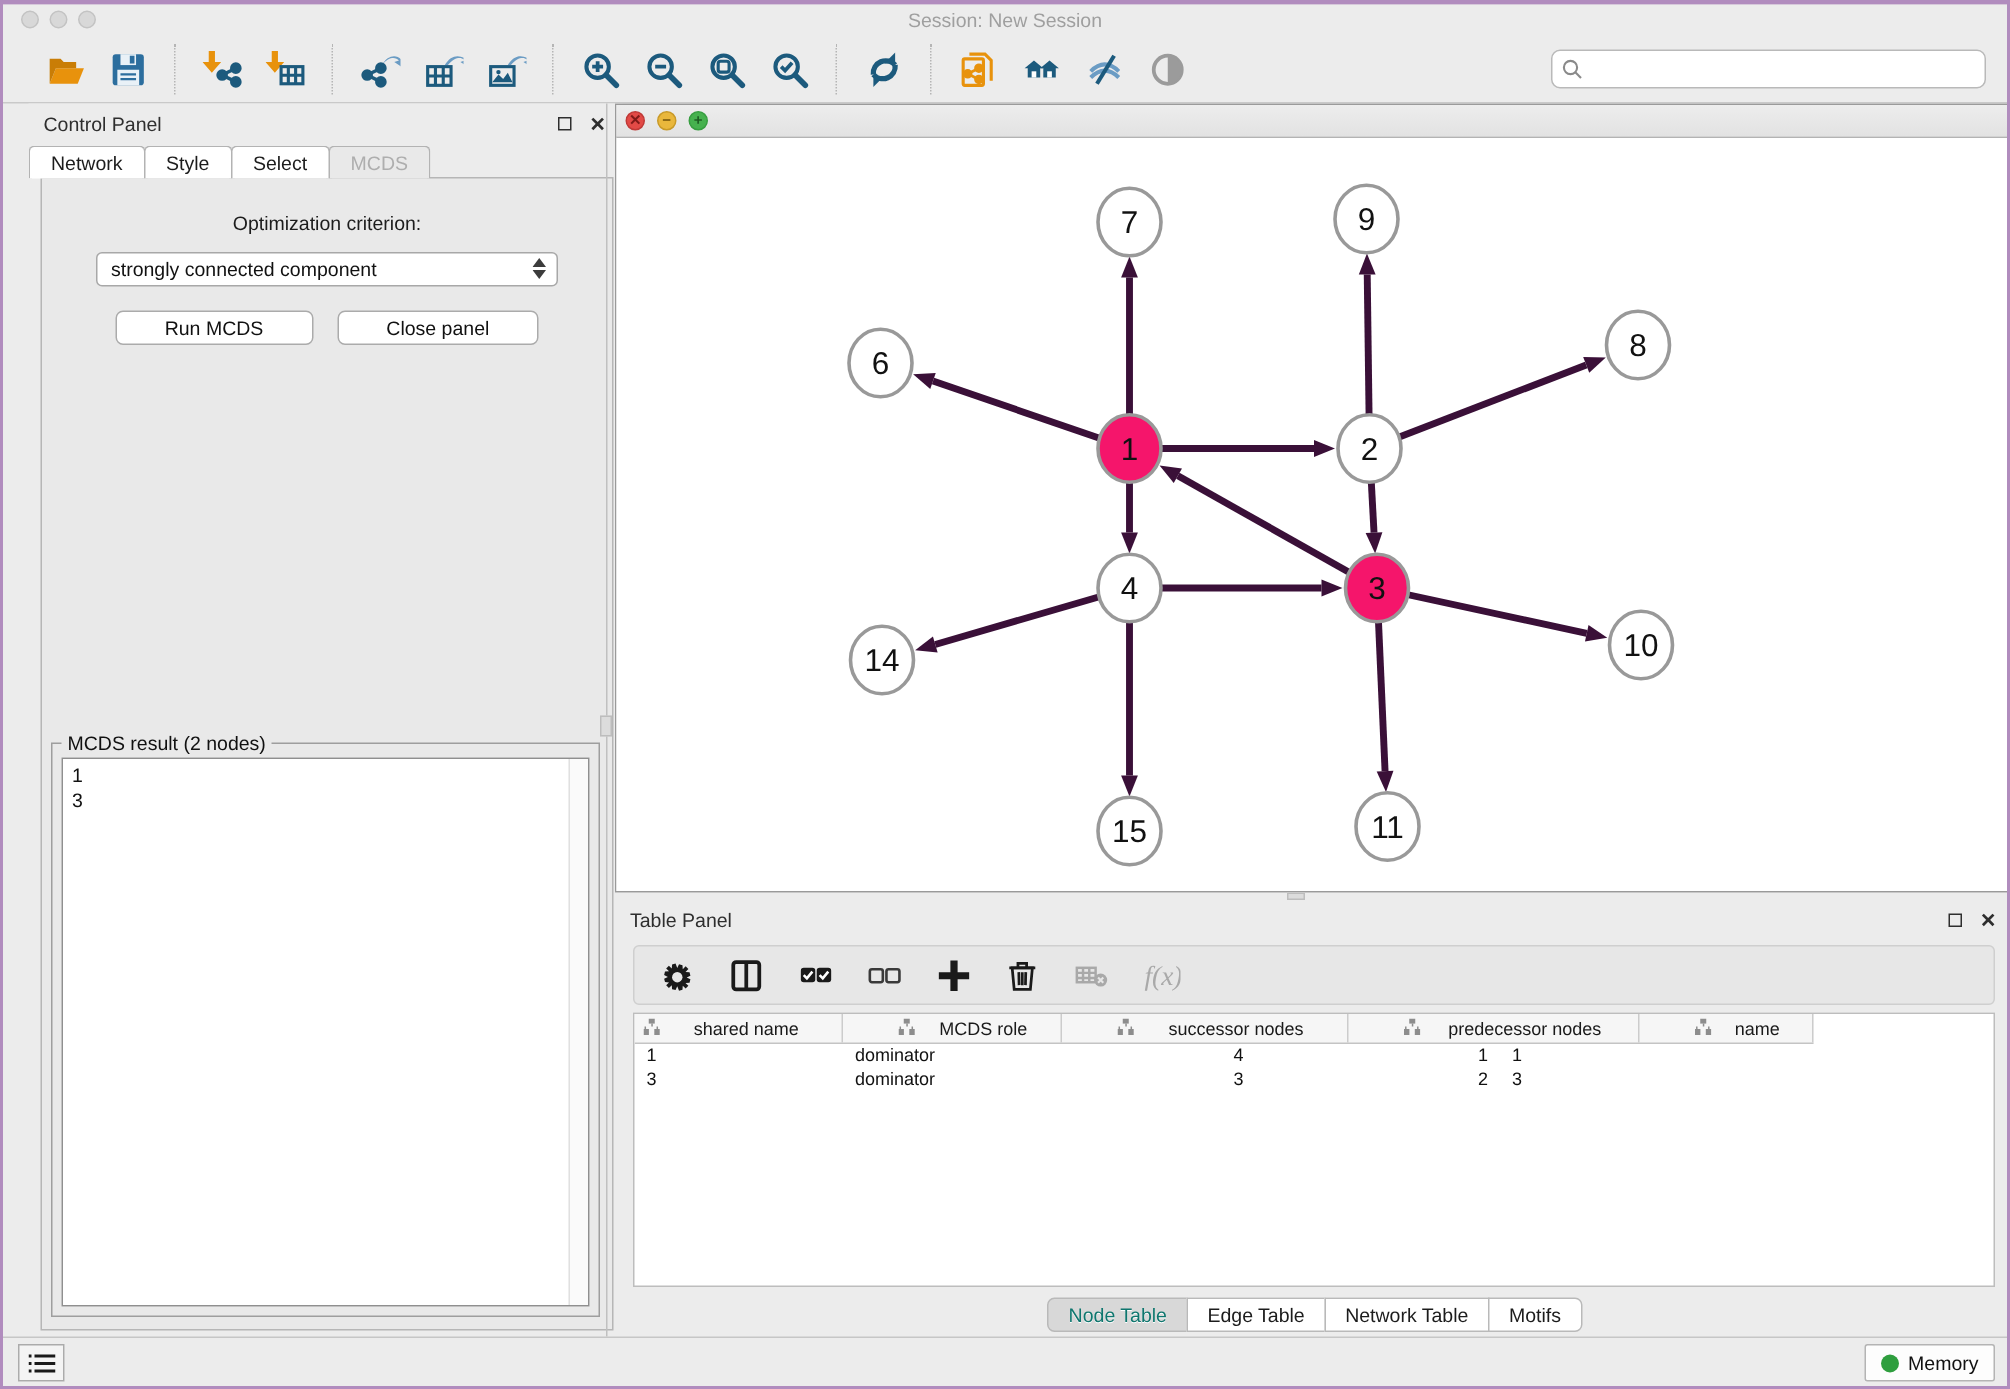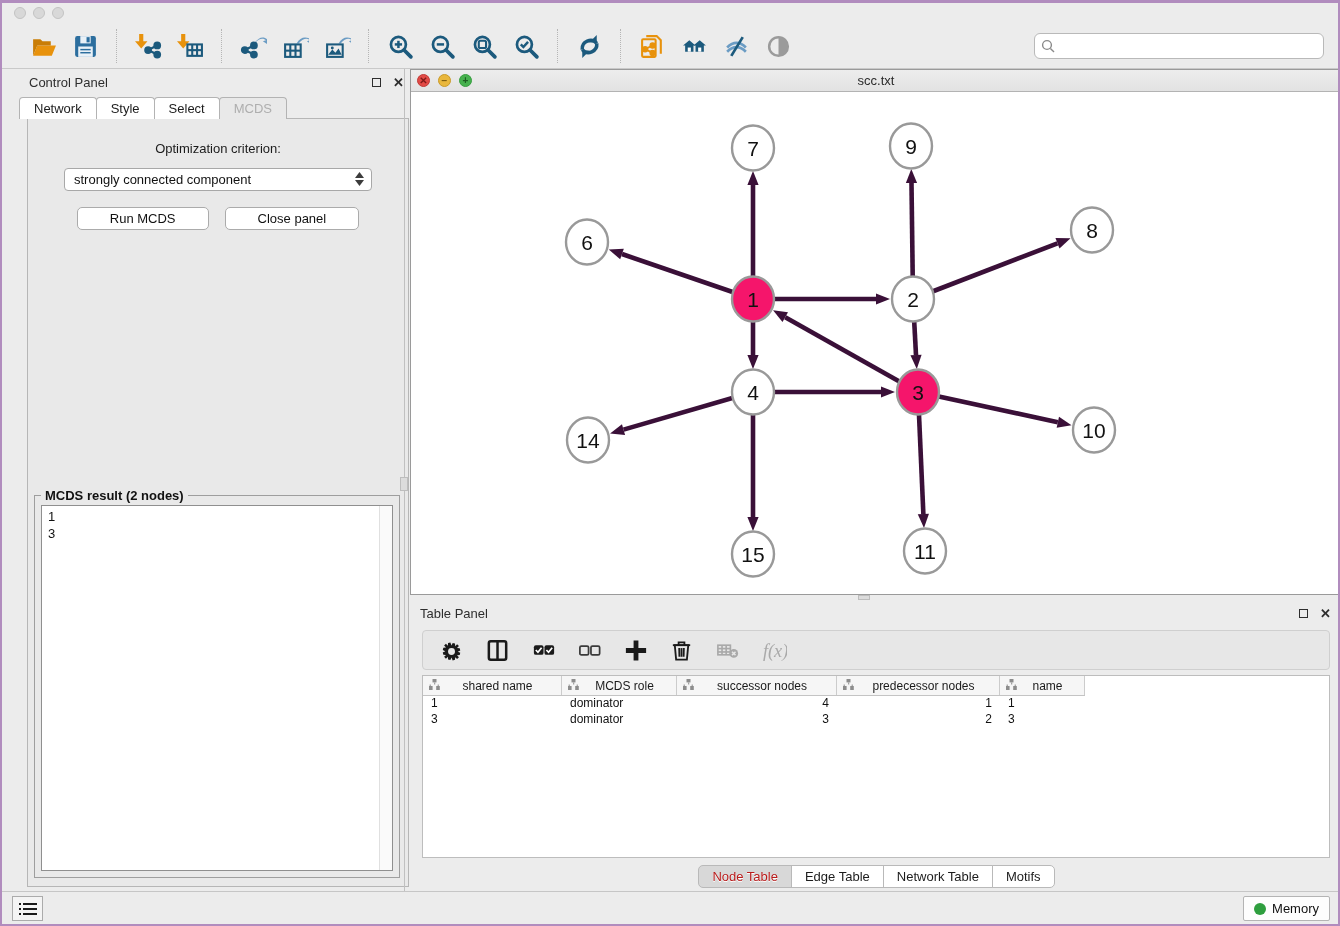--- a/index.html
+++ b/index.html
@@ -36,21 +36,21 @@
   .cp-tabs { display:flex; margin-top:2px; position:relative; z-index:2; }
   .cp-tab { padding:3px 14px; font-size:13px; background:#fff; border:1px solid #b3b3b3; border-bottom:none; border-radius:4px 4px 0 0; margin-right:-1px; color:#1c1c1c; }
   .cp-tab.active { background:#e9e9e9; color:#aeaeae; }
   .cp-body { position:absolute; left:8px; right:6px; top:49px; bottom:9px; background:#e9e9e9; border:1px solid #b6b6b6; }
   .opt-label { text-align:center; margin-top:22px; font-size:13px; color:#1c1c1c; }
   .dd { position:relative; margin:12px 36px 0 36px; height:23px; background:#fff; border:1px solid #a8a8a8; border-radius:4px; display:flex; align-items:center; padding:0 24px 0 9px; font-size:13px; color:#111; }
   .dd .arrows { position:absolute; right:7px; top:3px; display:flex; flex-direction:column; gap:2px; }
   .btnrow { display:flex; justify-content:center; gap:16px; margin-top:16px; }
   .pbtn { height:23px; padding:0 32px; background:#fff; border:1px solid #ababab; border-radius:5px; font-size:13px; color:#111; font-family:"Liberation Sans",sans-serif; }
   .result-group { position:absolute; left:6px; right:8px; top:376px; bottom:8px; border:1px solid #9e9e9e; }
-  .result-legend { position:absolute; top:-8px; left:6px; background:#e9e9e9; padding:0 4px; font-size:13px; color:#111;font-weight:bold; }
+  .result-legend { position:absolute; top:-8px; left:6px; background:#e9e9e9; padding:0 4px; font-size:13px; color:#111; }
   .result-area { position:absolute; left:6px; right:6px; top:9px; bottom:6px; background:#fff; border:1px solid #8f8f8f; }
   .result-text { position:absolute; left:0; top:0; right:13px; bottom:0; padding:2px 6px; font-size:13px; color:#111; line-height:17px; white-space:pre; }
   .result-scroll { position:absolute; right:0; top:0; bottom:0; width:13px; background:#fafafa; border-left:1px solid #e0e0e0; }
   
   .v-gutter { position:absolute; left:396px; top:66px; width:12px; height:827px; }
   .v-gutter .grip { position:absolute; left:2px; top:408px; width:8px; height:14px; background:#dcdcdc; border:1px solid #bdbdbd; }
   .v-line { position:absolute; left:6px; top:0; bottom:0; width:1px; background:#c0c0c0; }
   
   .netframe { position:absolute; left:408px; top:66px; width:932px; height:526px; border:1px solid #9a9a9a; background:#fff; }
   .net-titlebar { height:22px; background:linear-gradient(#ededed,#e2e2e2); border-bottom:1px solid #b3b3b3; position:relative; }
@@ -61,47 +61,48 @@
   .light.green { background:#46b14e; border:1px solid #379e40; color:#1d5c22; }
   .net-title { position:absolute; left:0; right:0; top:3px; text-align:center; font-size:13px; color:#2b2b2b; }
   .netcanvas { position:absolute; left:0; top:22px; right:0; bottom:0; background:#fff; }
   .h-gutter { position:absolute; left:408px; top:592px; width:932px; height:5px; }
   .h-gutter .grip { position:absolute; left:448px; top:0px; width:12px; height:5px; background:#dcdcdc; border:1px solid #bdbdbd; }
   
   .tablepanel { position:absolute; left:408px; top:597px; width:932px; height:296px; background:#ececec; }
   .tp-toolbar { margin:4px 12px 0 12px; height:40px; background:#e7e7e7; border:1px solid #cfcfcf; border-radius:4px; display:flex; align-items:center; gap:20px; padding-left:16px; }
   .tp-btn { width:26px; height:26px; display:flex; align-items:center; justify-content:center; background:transparent; border:none; }
   .tbl-wrap { position:absolute; left:12px; right:12px; top:75px; bottom:38px; background:#fff; border:1px solid #bdbdbd; overflow:hidden; }
-  .tbl-header { display:flex; height:20px; border-bottom:1px solid #c4c4c4; background:#f6f6f6; width:max-content; }
+  .tbl-header { display:flex; height:20px; border-bottom:1px solid #c4c4c4; background:#f6f6f6; width:max-content;gap:31px; }
   .th { display:flex; align-items:center; border-right:1px solid #cccccc; font-size:12px; color:#1a1a1a; position:relative; padding-left:6px; }
   .th .hicon { margin-right:4px; flex:0 0 auto; }
   .th .hlabel { flex:1; text-align:center; padding-right:10px; }
   .trow { display:flex; height:16px; font-size:12px; color:#111; }
   .td { padding:0 8px; overflow:hidden; white-space:nowrap; }
   .td.right { text-align:right; }
   .tp-tabs { position:absolute; left:0; right:0; bottom:8px; display:flex; justify-content:center; }
   .tp-tab { padding:3px 13px; font-size:13px; background:#fff; border:1px solid #b9b9b9; margin-right:-1px; color:#1c1c1c; }
   .tp-tab:first-child { border-radius:5px 0 0 5px; }
   .tp-tab:last-child { border-radius:0 5px 5px 0; }
-  .tp-tab.active { background:#d8d8d8; color:#b91c1c; text-shadow:0 1px 0 #fff; }
+  .tp-tab.active { background:#d8d8d8; color:#0f766e; text-shadow:0 1px 0 #fff; }
   
   .statusbar { position:absolute; left:0; bottom:0; right:0; height:33px; background:#ececec; border-top:1px solid #c6c6c6; }
   .listbtn { position:absolute; left:10px; top:4px; width:31px; height:25px; background:#f4f4f4; border:1px solid #ababab; display:flex; align-items:center; justify-content:center; }
   .membtn { position:absolute; right:8px; top:4px; height:25px; padding:0 10px; background:#fdfdfd; border:1px solid #b4b4b4; border-radius:2px; display:flex; align-items:center; gap:6px; font-size:13px; color:#111; }
   .memdot { width:12px; height:12px; border-radius:50%; }
 </style>
 </head>
 <body>
 
 <div class="titlebar">
   <div class="traffic">
     <div class="dot"></div>
     <div class="dot"></div>
     <div class="dot"></div>
   </div>
+  <div class="wtitle">Session: New Session</div>
 </div>
 
 <div class="toolbar">
   <div id="toolbar-groups" style="display:flex;align-items:center;">
       <div class="tgroup">
         <button class="tbtn">
           <svg viewBox="0 0 26 26">
             <path d="M3 22l4-10h18l-4 10z" fill="#e8920c"></path>
             <path d="M3 22V6h7l2 2h8v4H7L3 22z" fill="#c97d06"></path>
           </svg>
@@ -316,21 +317,20 @@
   <div class="grip"></div>
 </div>
 
 <div class="netframe">
   <div class="net-titlebar">
     <div class="lights">
       <div class="light red">✕</div>
       <div class="light yellow">−</div>
       <div class="light green">+</div>
     </div>
-    <div class="net-title">scc.txt</div>
   </div>
   <div class="netcanvas">
     <svg id="graph-svg" width="930" height="502" viewBox="0 0 930 502">
         <line x1="342" y1="207" x2="342" y2="93" stroke="#3a1038" stroke-width="4.6"></line>
         <polygon points="342,79 347.6,93 336.4,93" fill="#3a1038"></polygon>
         <line x1="342" y1="207" x2="210.9944526872018" y2="162.01616748897894" stroke="#3a1038" stroke-width="4.6"></line>
         <polygon points="197.7533084271795,157.4695095201761 212.81311587472294,156.71970978497 209.17578949968066,167.31262519298787" fill="#3a1038"></polygon>
         <line x1="342" y1="207" x2="465" y2="207" stroke="#3a1038" stroke-width="4.6"></line>
         <polygon points="479,207 465,212.6 465,201.4" fill="#3a1038"></polygon>
         <line x1="342" y1="207" x2="342" y2="263" stroke="#3a1038" stroke-width="4.6"></line>

